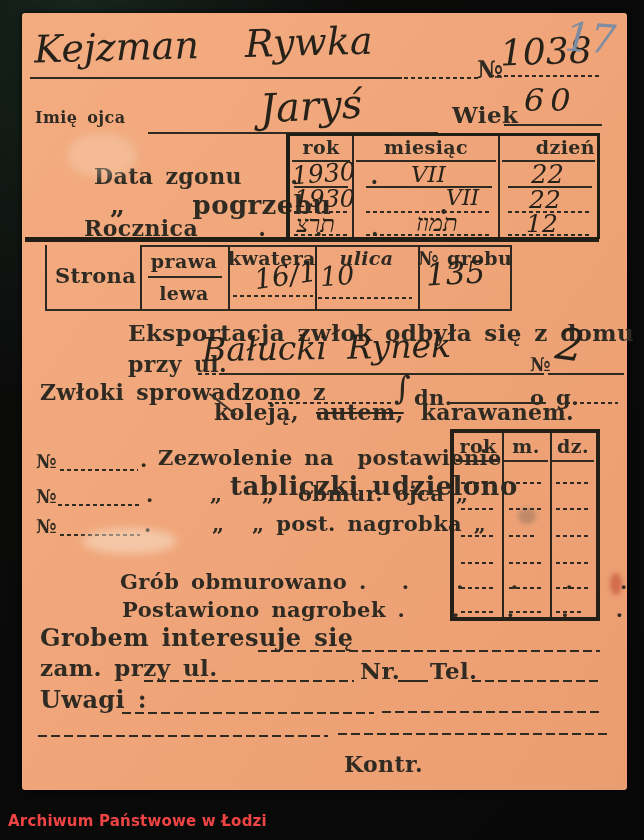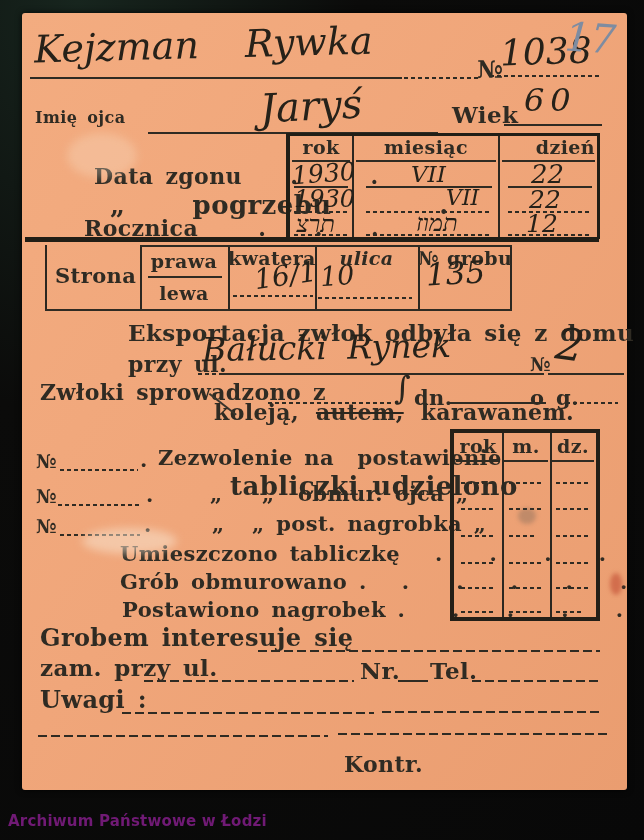--- a/index.html
+++ b/index.html
@@ -33,21 +33,21 @@
   }
   .vline{position:absolute;width:2px;background:#2b2720;}
   .thick{position:absolute;background:#211e16;}
   .mini{position:absolute;left:428px;top:416px;width:150px;height:192px;
     border:4px solid #241f17;box-sizing:border-box;}
   .strike{text-decoration:line-through;text-decoration-thickness:2px;text-decoration-color:#2a261e;}
   .slashed{position:relative;display:inline-block;}
   .slashed::after{content:"";position:absolute;left:-4px;top:-6px;width:34px;height:2px;
     background:#3a352c;transform:rotate(38deg);transform-origin:left top;}
   .stain{position:absolute;border-radius:50%;filter:blur(4px);}
-  .archbar{position:absolute;color:#701a75;font-family:"DejaVu Sans", sans-serif;
+  .archbar{position:absolute;color:#ef4444;font-family:"DejaVu Sans", sans-serif;
     font-weight:700;letter-spacing:.2px;}
   .flour{position:absolute;color:#2a261e;font-style:italic;font-family:"DejaVu Serif",serif;}
 </style>
 </head>
 <body>
 
 <div class="card">
 
   <div class="hand" style="left:12px;top:10px;font-size:38px;word-spacing:34px;transform:rotate(-1.5deg);">Kejzman Rywka</div>
   <div class="sline" style="left:8px;top:64px;width:372px;"></div>
@@ -197,21 +197,20 @@
       <div class="dline" style="left:55px;top:129px;width:34px;"></div>
       <div class="dline" style="left:102px;top:129px;width:34px;"></div>
     <div class="dline" style="left:7px;top:154px;width:34px;"></div>
       <div class="dline" style="left:55px;top:154px;width:34px;"></div>
       <div class="dline" style="left:102px;top:154px;width:34px;"></div>
     <div class="dline" style="left:7px;top:178px;width:34px;"></div>
       <div class="dline" style="left:55px;top:178px;width:34px;"></div>
       <div class="dline" style="left:102px;top:178px;width:28px;"></div>
   </div>
 
-  <div class="lbl" style="left:98px;top:528px;font-size:21px;">Umieszczono tabliczkę   .    .    .    .</div>
   <div class="lbl" style="left:98px;top:556px;font-size:21px;">Grób obmurowano .   .    .    .    .    .</div>
   <div class="lbl" style="left:100px;top:584px;font-size:21px;">Postawiono nagrobek .    .    .    .    .</div>
 
   <div class="lbl" style="left:18px;top:610px;font-size:24px;">Grobem interesuje się</div>
   <div class="dashline" style="left:236px;top:637px;width:342px;"></div>
 
   <div class="lbl" style="left:18px;top:641px;font-size:23px;">zam. przy ul.</div>
   <div class="dashline" style="left:122px;top:667px;width:210px;"></div>
   <div class="lbl" style="left:338px;top:644px;font-size:23px;">Nr.</div>
   <div class="sline" style="left:376px;top:667px;width:30px;"></div>

